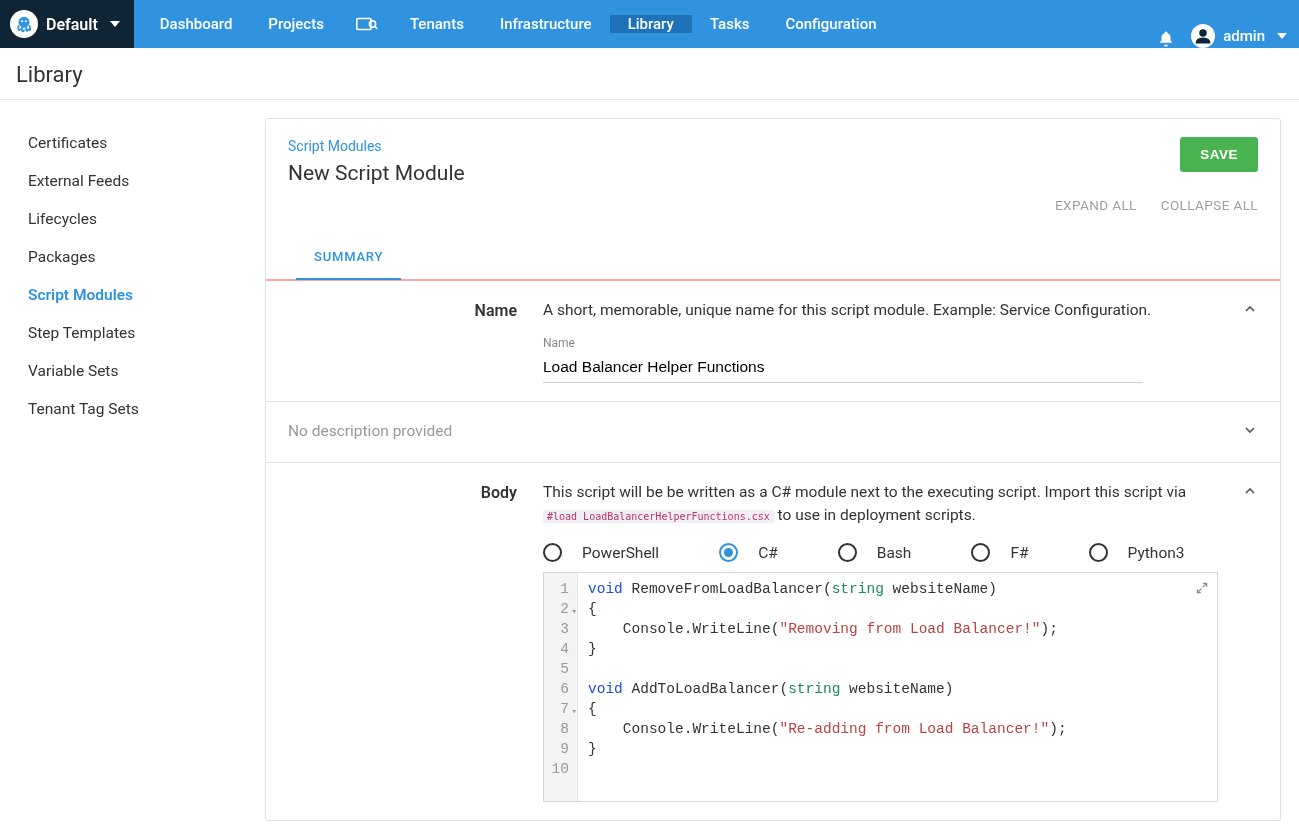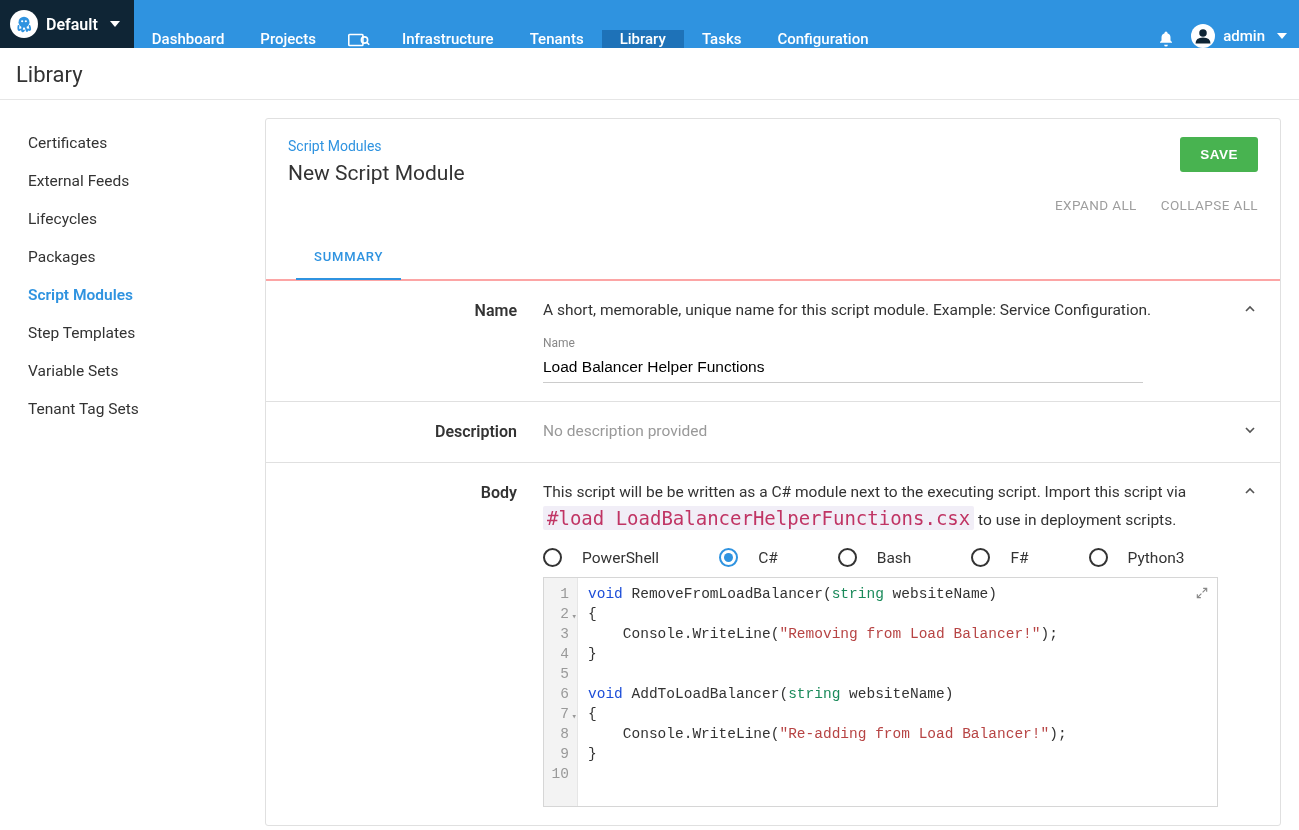--- a/index.html
+++ b/index.html
@@ -5,21 +5,21 @@
   * { box-sizing: border-box; margin: 0; padding: 0; }
   body { font-family: -apple-system, BlinkMacSystemFont, "Segoe UI", Roboto, Helvetica, Arial, sans-serif; font-size: 15px; color: #333; background: #fff; }
 
   
   .topnav { display: flex; align-items: stretch; height: 48px; background: #2f93e0; color: #fff; }
   .topnav-left { display: flex; align-items: center; background: #0f2535; padding: 0 14px 0 10px; gap: 8px; }
   .octo-logo { width: 28px; height: 28px; border-radius: 50%; background: #fff; display: flex; align-items: center; justify-content: center; }
   .octo-logo svg { width: 22px; height: 22px; }
   .space-name { font-weight: 600; font-size: 16px; }
   .caret { width: 0; height: 0; border-left: 5px solid transparent; border-right: 5px solid transparent; border-top: 6px solid #fff; margin-left: 4px; }
-  .topnav-tabs { display: flex; align-items: flex-end; }
+  .topnav-tabs { display: flex; align-items: center; margin-left: 8px; }
   .topnav-tab { display: flex; align-items: center; padding: 0 18px; color: #fff; font-weight: 500; font-size: 15px; cursor: pointer; }
   .topnav-tab.icon-tab { padding: 0 14px; }
   .topnav-tab.active { background: #1e72b8; }
   .topnav-right { margin-left: auto; display: flex; align-items: flex-end; padding-right: 12px; gap: 16px; }
   .bell-icon { width: 18px; height: 18px; }
   .user-chip { display: flex; align-items: center; gap: 8px; }
   .avatar { width: 24px; height: 24px; border-radius: 50%; background: #fff; display:flex; align-items:center; justify-content:center; }
 
   
   .page-header { padding: 14px 16px 12px 16px; border-bottom: 1px solid #e6e6e6; }
@@ -48,21 +48,21 @@
 
   .form-row { display: flex; border-bottom: 1px solid #e0e0e0; padding: 18px 22px; position: relative; }
   .form-row:last-child { border-bottom: none; }
   .form-label { width: 255px; text-align: right; padding-right: 26px; font-weight: 600; color: #333; font-size: 16px; padding-top: 2px; }
   .form-content { flex: 1; padding-right: 40px; }
   .help-text { color: #333; font-size: 15.5px; line-height: 1.5; }
   .field-label { font-size: 12px; color: #888; margin-top: 14px; margin-bottom: 2px; }
   .text-input { width: 600px; max-width: 100%; border: none; border-bottom: 1px solid #ccc; padding: 6px 0; font-size: 15.5px; outline: none; background: transparent; }
   .chevron { position: absolute; right: 22px; top: 20px; cursor: pointer; }
   .muted { color: #999; }
-  .inline-code { background: #f1eef7; color: #c03464; font-family: "Menlo","Consolas",monospace; font-size: 19px; padding: 1px 4px; border-radius: 2px; }
+  .inline-code { background: #f1eef7; color: #c03464; font-family: "Menlo","Consolas",monospace; font-size: 10px; padding: 1px 4px; border-radius: 2px; }
 
   .radio-row { display: flex; gap: 60px; margin-top: 16px; margin-bottom: 10px; }
   .radio-item { display: flex; align-items: center; gap: 20px; font-size: 15.5px; cursor: pointer; }
   .radio-outer { width: 19px; height: 19px; border: 2px solid #333; border-radius: 50%; display:flex; align-items:center; justify-content:center; }
   .radio-item.selected .radio-outer { border-color: #2f93e0; }
   .radio-inner { width: 9px; height: 9px; background: #2f93e0; border-radius: 50%; display:none; }
   .radio-item.selected .radio-inner { display:block; }
 
   
   .editor { border: 1px solid #d6d6d6; display: flex; font-family: "Menlo","Consolas","Courier New",monospace; font-size: 14.5px; position: relative; min-height: 230px; }
@@ -96,22 +96,22 @@
   <div class="topnav-tabs">
       <div class="topnav-tab">Dashboard</div>
       <div class="topnav-tab">Projects</div>
       <div class="topnav-tab icon-tab">
         <svg width="22" height="16" viewBox="0 0 28 20" fill="none" stroke="#fff" stroke-width="2">
           <rect x="1" y="3" width="18" height="14" rx="1"></rect>
           <circle cx="21" cy="10" r="4"></circle>
           <line x1="24" y1="13" x2="27" y2="16"></line>
         </svg>
       </div>
+      <div class="topnav-tab">Tenants</div>
       <div class="topnav-tab">Infrastructure</div>
-      <div class="topnav-tab">Tenants</div>
       <div class="topnav-tab active">Library</div>
       <div class="topnav-tab">Tasks</div>
       <div class="topnav-tab">Configuration</div>
     </div>
   <div class="topnav-right">
     <span>
       <svg class="bell-icon" viewBox="0 0 24 24" fill="#fff">
           <path d="M12 2a2 2 0 00-2 2v.3A6 6 0 006 10v4l-2 2v1h16v-1l-2-2v-4a6 6 0 00-4-5.7V4a2 2 0 00-2-2zm0 20a2.5 2.5 0 002.5-2.5h-5A2.5 2.5 0 0012 22z"></path>
         </svg>
     </span>
@@ -172,21 +172,20 @@
           <input class="text-input" type="text" value="Load Balancer Helper Functions" style="">
         </div>
         <span class="chevron">
           <svg width="16" height="16" viewBox="0 0 24 24" fill="none" stroke="#555" stroke-width="2.5">
               <polyline points="6 15 12 9 18 15"></polyline>
             </svg>
         </span>
       </div>
 
       <div class="form-row">
-        <div class="form-label">Description</div>
         <div class="form-content">
           <span class="help-text muted">No description provided</span>
         </div>
         <span class="chevron">
           <svg width="16" height="16" viewBox="0 0 24 24" fill="none" stroke="#555" stroke-width="2.5">
               <polyline points="6 9 12 15 18 9"></polyline>
             </svg>
         </span>
       </div>
 

